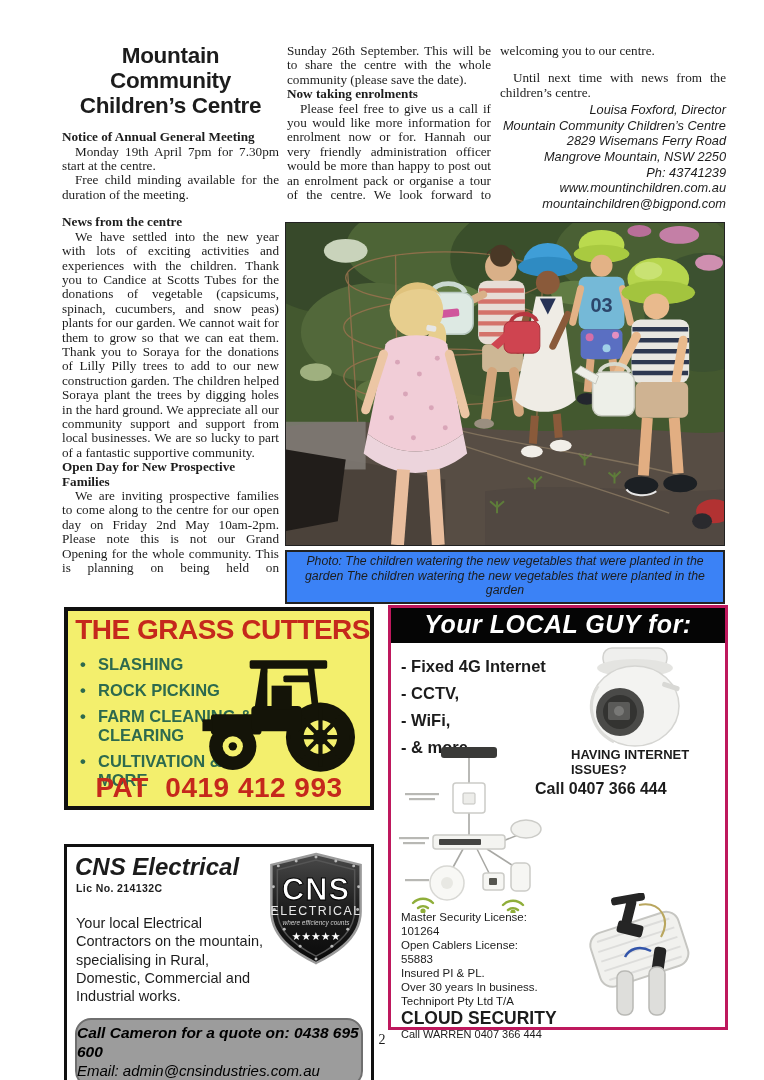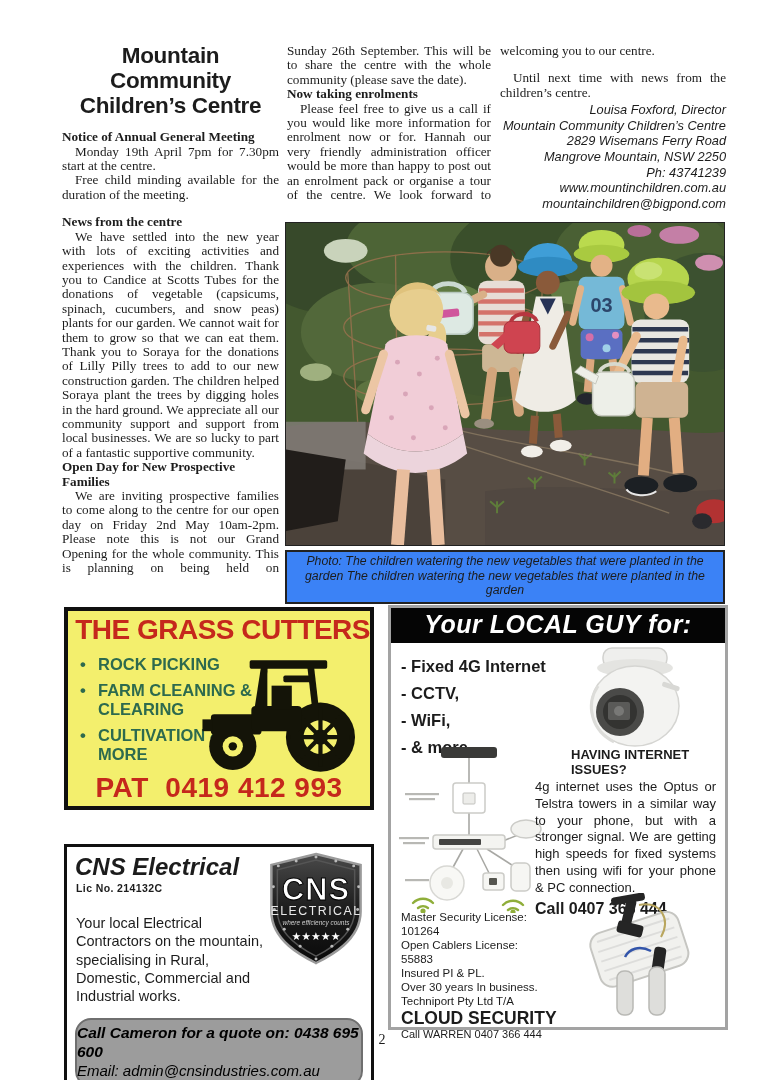--- a/index.html
+++ b/index.html
@@ -46,21 +46,21 @@
   .cns-lic{font-weight:bold;font-size:10.5px;margin:1px 0 0 9px;letter-spacing:0.4px;}
   .cns-body{margin:20px 8px 0 9px;width:196px;font-size:14.5px;line-height:1.26;}
   .cns-shield{position:absolute;right:5px;top:5px;width:100px;height:114px;}
   .cns-band{position:absolute;left:8px;right:8px;bottom:7px;background:#9c9c9c;
         border:2px solid #6f6f6f;border-radius:16px;color:#000000;font-style:italic;
         text-align:left;padding:3px 0 5px 0;}
   .cns-band .l1{font-weight:bold;font-size:15.5px;line-height:19px;}
   .cns-band .l2{font-size:15px;line-height:19px;}
   
   .ad-guy{position:absolute;left:388px;top:605px;width:340px;height:425px;background:#fff;
-        border:3px solid #a3a3a3;box-sizing:border-box;font-family:"Liberation Sans",sans-serif;}
+        border:3px solid #be185d;box-sizing:border-box;font-family:"Liberation Sans",sans-serif;}
   .guy-banner{background:#050505;color:#fff;font-weight:bold;font-style:italic;font-size:25px;
         text-align:center;padding:2px 0 4px 0;letter-spacing:0.5px;}
   .guy-services{margin:10px 0 0 10px;font-weight:bold;font-size:16.5px;line-height:27px;}
   .guy-camera{position:absolute;right:16px;top:38px;width:152px;height:112px;}
   .guy-net{position:absolute;left:4px;top:133px;width:148px;height:172px;}
   .guy-issues{position:absolute;left:144px;right:9px;top:139px;}
   .guy-issues .ih{font-weight:bold;font-size:13px;line-height:15px;padding-left:36px;}
   .guy-issues .ib{font-size:13px;line-height:16.8px;text-align:justify;margin-top:2px;}
   .guy-issues .ic{font-weight:bold;font-size:16px;margin-top:3px;}
   .guy-lic{position:absolute;left:10px;top:302px;font-size:11.5px;line-height:14px;}
@@ -276,20 +276,21 @@
     </svg>
   </div>
 
   <div class="caption">
     <span>Photo: The children watering the new vegetables that were planted in the garden The children watering the new vegetables that were planted in the garden</span>
   </div>
 
   <div class="ad-grass">
     <div class="gc-title">THE GRASS CUTTERS</div>
     <div class="gc-services">
+      <div class="gc-item"><span class="gc-bullet">•</span><span>SLASHING</span></div>
       <div class="gc-item"><span class="gc-bullet">•</span><span>ROCK PICKING</span></div>
       <div class="gc-item"><span class="gc-bullet">•</span><span>FARM CLEANING &amp; CLEARING</span></div>
       <div class="gc-item"><span class="gc-bullet">•</span><span>CULTIVATION &amp; MORE</span></div>
     </div>
     <svg class="gc-tractor" viewBox="0 0 200 140">
       <g fill="#141408">
         <circle cx="148" cy="95" r="41"></circle>
         <circle cx="148" cy="95" r="20" fill="#f3ef6d"></circle>
         <circle cx="148" cy="95" r="9" fill="#141408"></circle>
         <g stroke="#141408" stroke-width="5">
@@ -410,21 +411,20 @@
         <path d="M18,162 a14,14 0 0 1 20,0"></path>
           <path d="M23,167 a8,8 0 0 1 10,0"></path>
           <circle cx="28" cy="170" r="1.4" fill="#8fae3a"></circle>
         <path d="M108,164 a14,14 0 0 1 20,0"></path>
           <path d="M113,169 a8,8 0 0 1 10,0"></path>
           <circle cx="118" cy="171" r="1.4" fill="#8fae3a"></circle>
       </g>
     </svg>
     <div class="guy-issues">
       <div class="ih">HAVING INTERNET ISSUES?</div>
-      <div class="ib">4g internet uses the Optus or Telstra towers in a similar way to your phone, but with a stronger signal. We are getting high speeds for fixed systems then using wifi for your phone &amp; PC connection.</div>
       <div class="ic">Call 0407 366 444</div>
     </div>
     <div class="guy-lic">
       <div>Master Security License:</div>
       <div>101264</div>
       <div>Open Cablers License:</div>
       <div>55883</div>
       <div>Insured PI &amp; PL.</div>
       <div>Over 30 years In business.</div>
       <div>Techniport Pty Ltd T/A</div>

